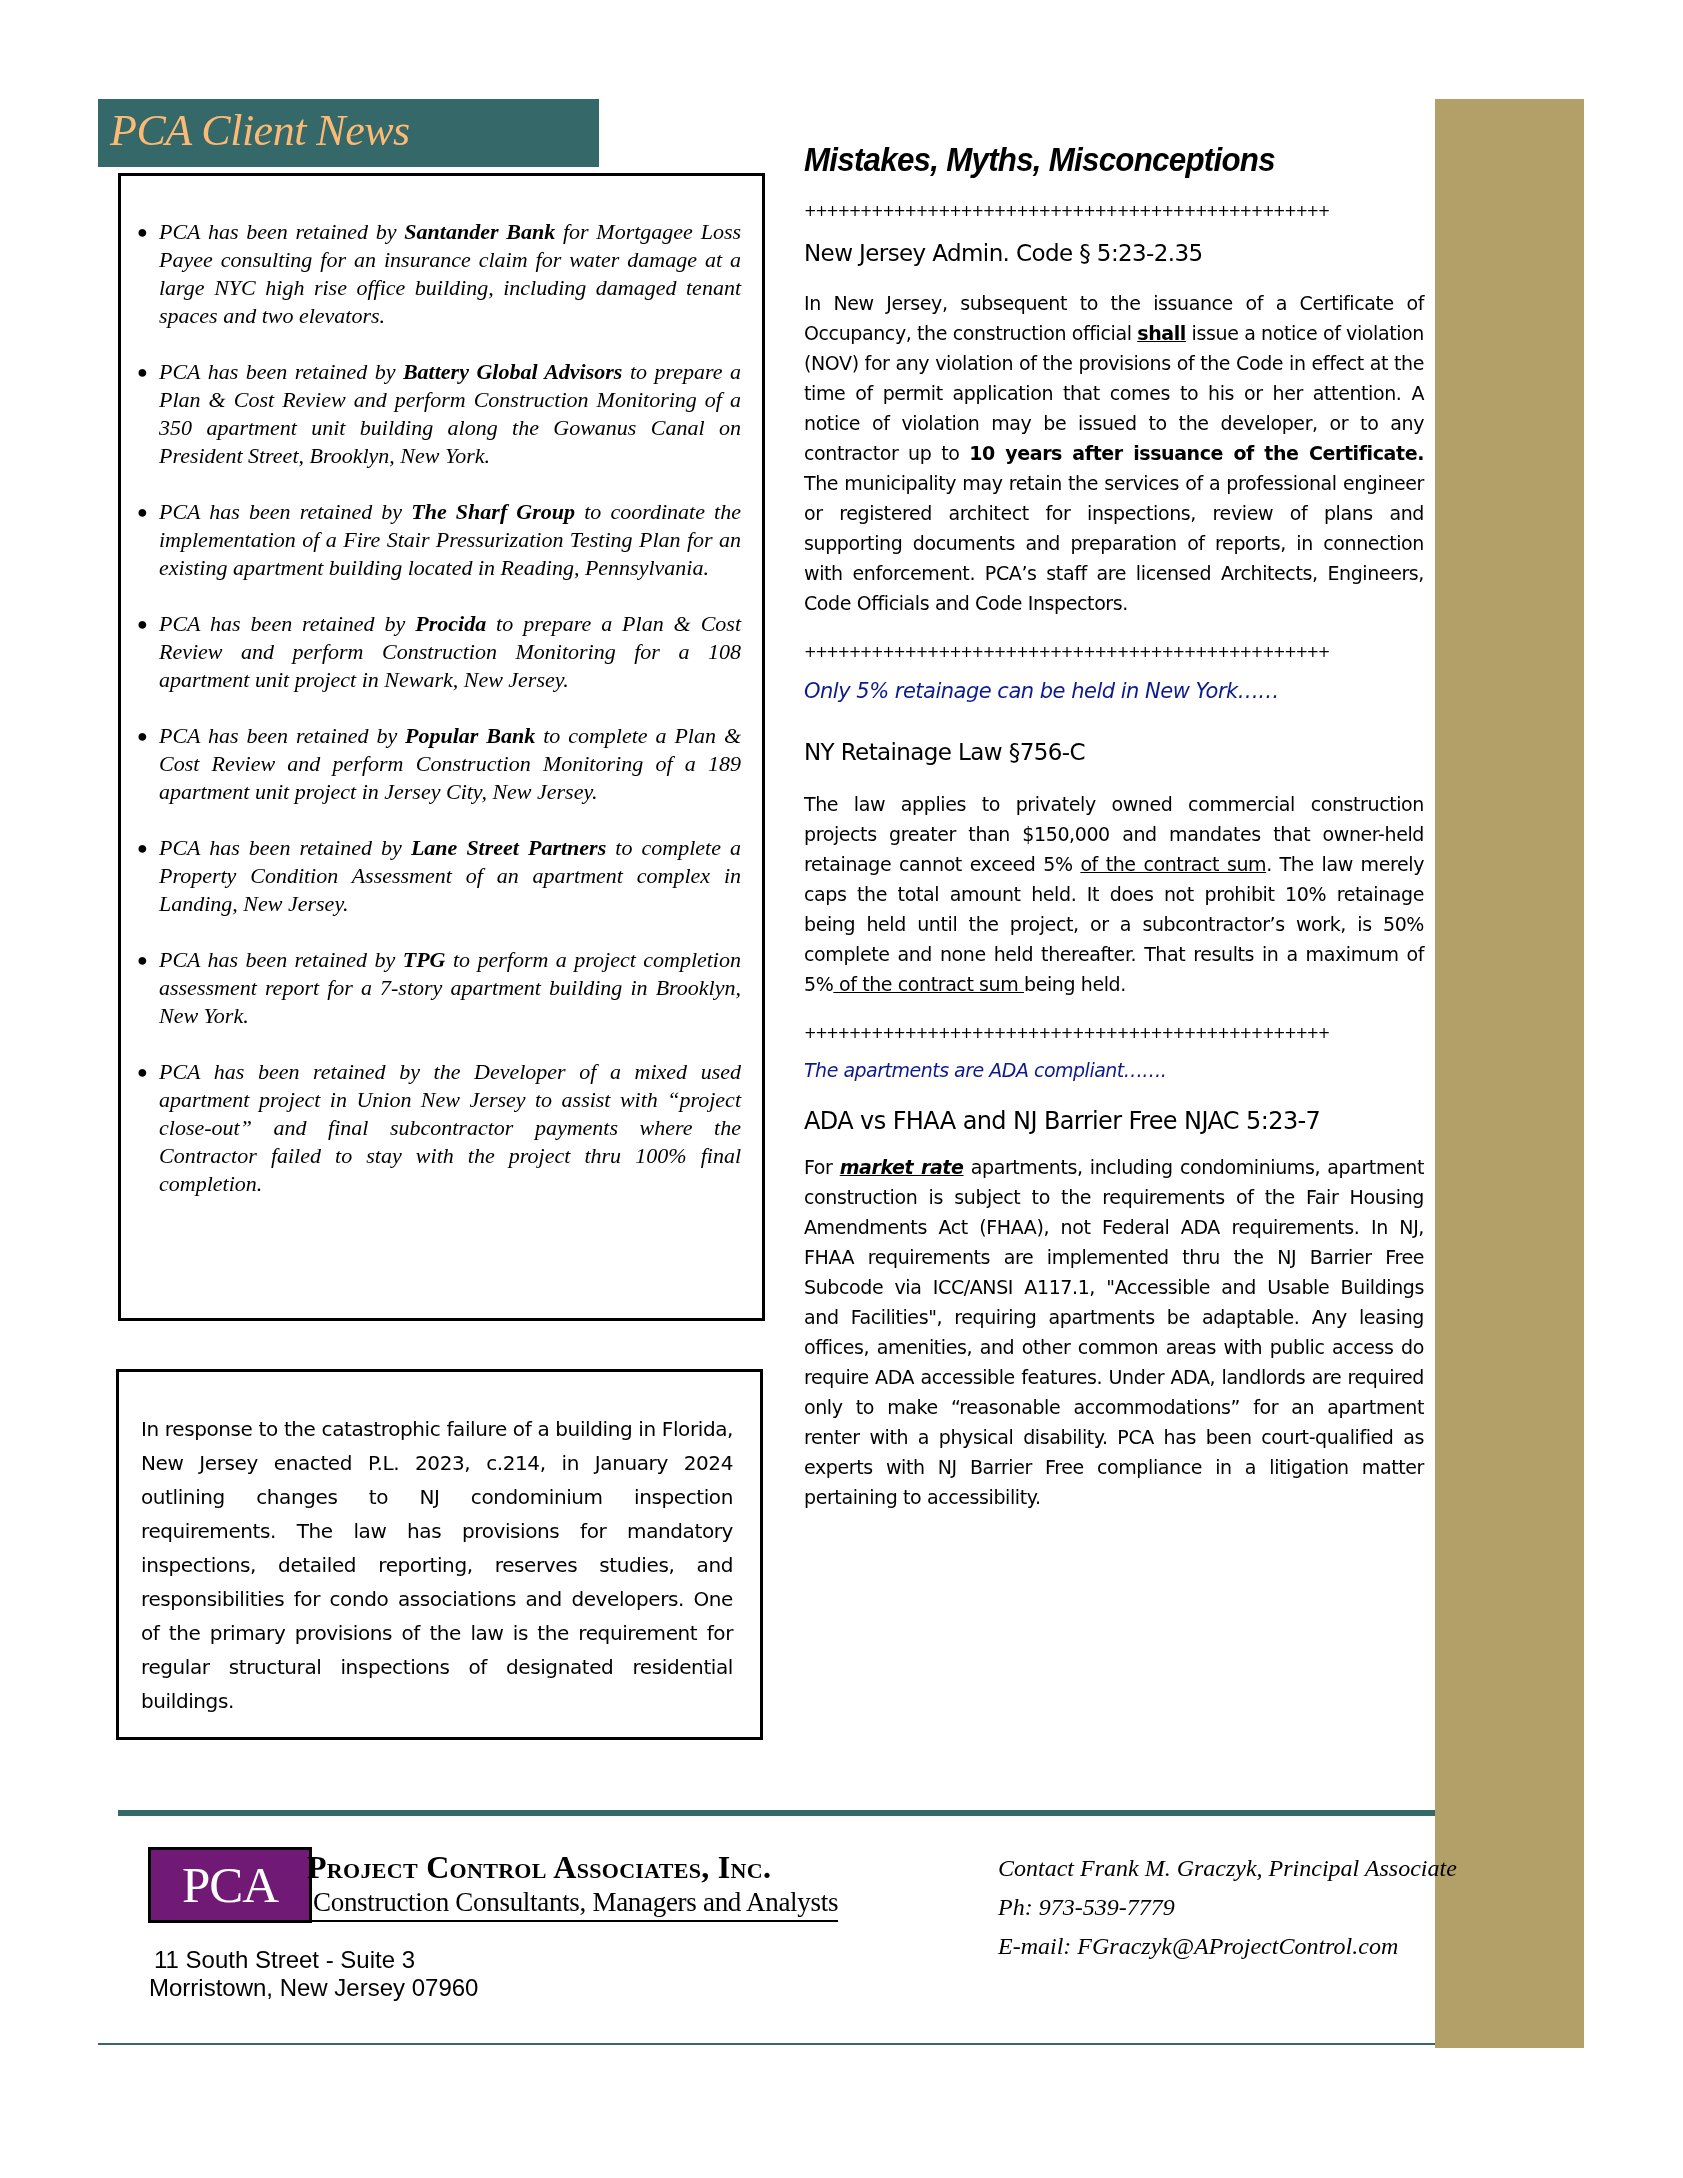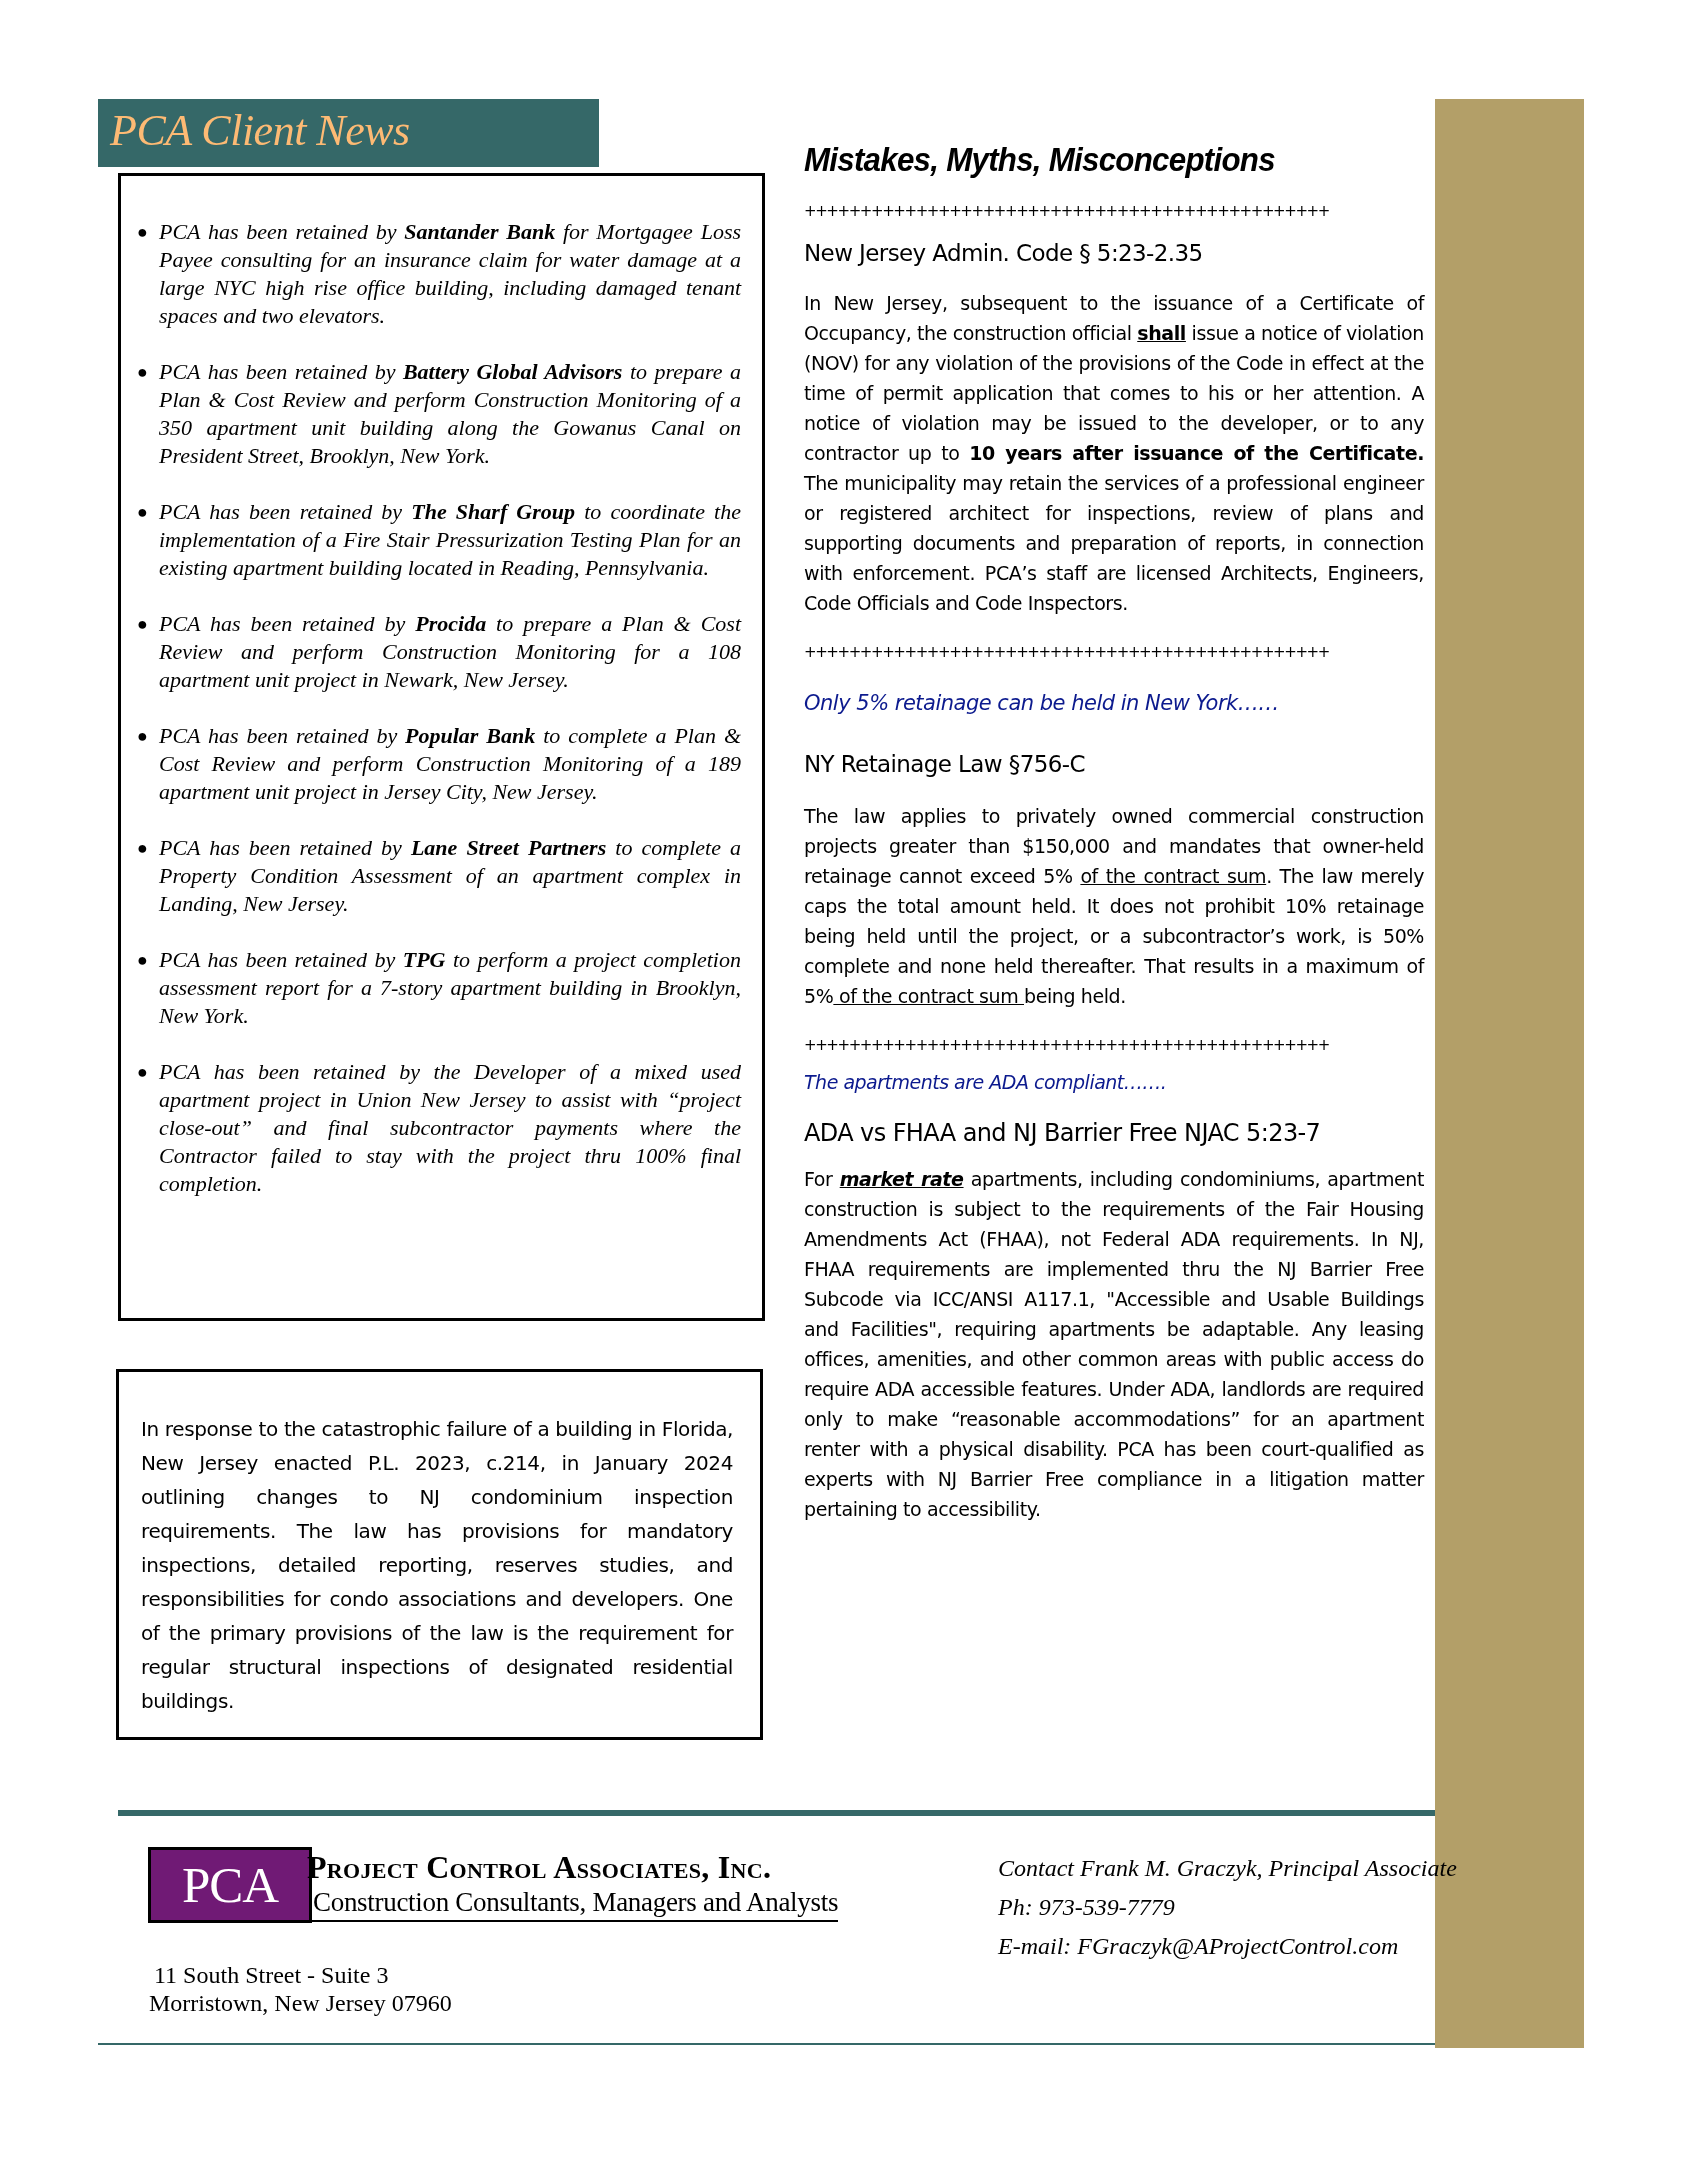--- a/index.html
+++ b/index.html
@@ -36,21 +36,21 @@
   
   #side-bar { left:1435px; top:99px; width:149px; height:1949px; background:#b39f68; }
 
   
   #footer-rule-thick { left:118px; top:1810px; width:1317px; height:6px; background:#356868; }
   #footer-rule-thin { left:98px; top:2043px; width:1337px; height:2px; background:#356868; }
   #logo-box { left:148px; top:1847px; width:164px; height:76px; background:#701a75; border:3px solid #000; box-sizing:border-box; }
   #logo-text { position:absolute; left:0; right:0; top:6px; text-align:center; font-family:"Liberation Serif", serif; font-size:51px; line-height:59px; color:#fff; letter-spacing:-1px; }
   #company-name { left:307px; top:1849px; font-family:"Liberation Serif", serif; font-weight:bold; font-size:32px; font-variant:small-caps; white-space:nowrap; letter-spacing:0.3px; }
   #company-tagline { left:307px; top:1887px; font-family:"Liberation Serif", serif; font-size:27px; white-space:nowrap; border-bottom:2px solid #000; padding:0 0 2px 6px; letter-spacing:-0.3px; }
-  #address { left:149px; top:1946px; font-family:Liberation Serif, serif; font-size:24px; line-height:28px; white-space:nowrap;margin-top:15px; }
+  #address { left:149px; top:1946px; font-family:Liberation Sans, sans-serif; font-size:24px; line-height:28px; white-space:nowrap; }
   #address .l1 { padding-left:5px; display:block; }
   #contact { left:998px; top:1849px; font-family:"Liberation Serif", serif; font-style:italic; font-size:24px; line-height:39px; white-space:nowrap; }
   #contact div { margin:0; }
 </style>
 </head>
 <body>
 
 <div id="banner" class="abs">
   <div id="banner-title">PCA Client News</div>
 </div>
@@ -73,21 +73,21 @@
 </div>
 
 <div id="right-col" class="abs">
   <h2 id="mmm-title">Mistakes, Myths, Misconceptions</h2>
 
   <div class="divider" style="margin-top:22px;">+++++++++++++++++++++++++++++++++++++++++++++++</div>
   <div class="law-heading" style="margin-top:17px;">New Jersey Admin. Code § 5:23-2.35</div>
   <div class="law-body" style="margin-top:20px;"><span>In New Jersey, subsequent to the issuance of a Certificate of Occupancy, the construction official </span><span class="ul-bold">shall</span><span> issue a notice of violation (NOV) for any violation of the provisions of the Code in effect at the time of permit application that comes to his or her attention.  A notice of violation may be issued to the developer, or to any contractor up to </span><b>10 years after issuance of the Certificate.</b><span>  The municipality may retain the services of a professional engineer or registered architect for inspections, review of plans and supporting documents and preparation of reports, in connection with enforcement. PCA’s staff are licensed Architects, Engineers, Code Officials and Code Inspectors.</span></div>
 
   <div class="divider" style="margin-top:24px;">+++++++++++++++++++++++++++++++++++++++++++++++</div>
-  <div class="myth" style="margin-top:24px;">Only 5% retainage can be held in New York……</div>
+  <div class="myth" style="margin-top:12px;">Only 5% retainage can be held in New York……</div>
   <div class="law-heading" style="margin-top:28px;">NY Retainage Law §756-C</div>
   <div class="law-body" style="margin-top:22px;"><span>The law applies to privately owned commercial construction projects greater than  $150,000 and mandates that owner-held retainage cannot exceed 5% </span><u>of the contract sum</u><span>.  The law merely caps the total amount held.  It does not prohibit 10% retainage being held until the project, or a subcontractor’s work, is 50% complete and none held thereafter.  That results in a maximum of 5%</span><u> of the contract sum </u><span>being held.</span></div>
 
   <div class="divider" style="margin-top:24px;">+++++++++++++++++++++++++++++++++++++++++++++++</div>
   <div class="myth" style="margin-top:10px; font-size:19px;">The apartments are ADA compliant…….</div>
   <div class="law-heading" style="margin-top:18px; font-size:24px;">ADA vs FHAA and NJ Barrier Free NJAC 5:23-7</div>
   <div class="law-body" style="margin-top:16px;"><span>For </span><span class="ul-bold-italic">market rate</span><span> apartments, including condominiums, apartment construction is subject to the requirements of the Fair Housing Amendments Act (FHAA), not Federal ADA requirements. In NJ, FHAA requirements are implemented thru the NJ Barrier Free Subcode via ICC/ANSI A117.1, "Accessible and Usable Buildings and Facilities", requiring apartments be adaptable.  Any leasing offices, amenities, and other common areas with public access do require ADA accessible features.  Under ADA, landlords are required only to make “reasonable accommodations” for an apartment renter with a physical disability.  PCA has been court-qualified as experts with NJ Barrier Free compliance in a litigation matter pertaining to accessibility.</span></div>
 </div>
 
 <div id="side-bar" class="abs"></div>

